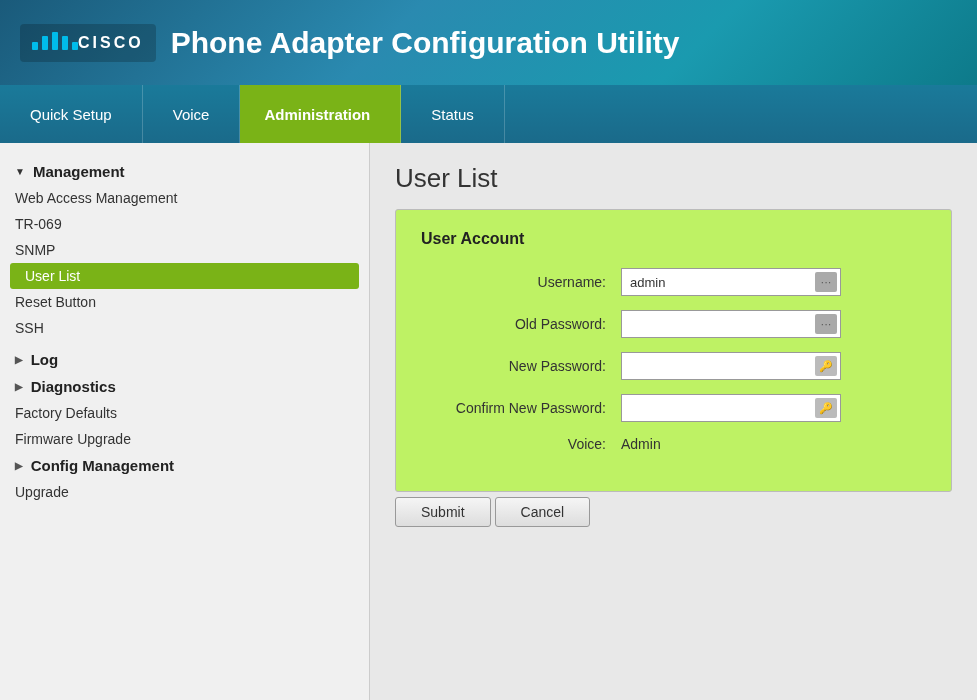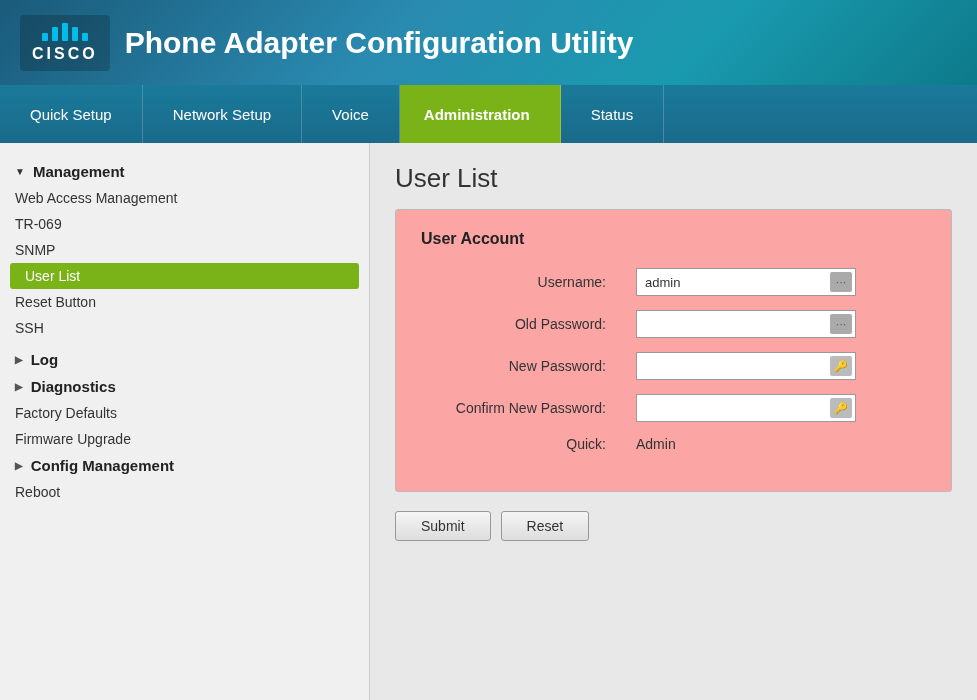--- a/index.html
+++ b/index.html
@@ -99,37 +99,36 @@
     }
     .page-title {
       font-size: 26px;
       font-weight: normal;
       color: #333;
       margin-bottom: 15px;
     }
 
     
     .form-card {
-      background: #fca5a5;
+      background: #bef264;
       border: 1px solid #bbb;
       border-radius: 3px;
       padding: 20px 25px 25px;
       margin-bottom: 4px;
     }
     .form-card-title {
       font-size: 16px;
       font-weight: bold;
       color: #222;
       margin-bottom: 20px;
     }
     .form-row {
       display: flex;
       align-items: center;
       margin-bottom: 14px;
-      gap: 15px;
     }
     .form-label {
       width: 200px;
       text-align: right;
       padding-right: 15px;
       color: #333;
       font-size: 14px;
     }
     .form-input-wrapper {
       position: relative;
@@ -159,40 +158,40 @@
       color: #555;
     }
     .form-value {
       color: #333;
       font-size: 14px;
     }
 
     
     .button-row {
       display: flex;
-      gap: 10px;
-      margin-top: 19px;
+      gap: 4px;
+      margin-top: 5px;
     }
     .btn {
       padding: 6px 25px;
       font-size: 14px;
       cursor: pointer;
       border: 1px solid #999;
       border-radius: 3px;
       background: linear-gradient(to bottom, #f5f5f5, #ddd);
       color: #333;
     }
 
     
     .cisco-logo-box {
       background: rgba(0,0,0,0.2);
       border-radius: 4px;
       padding: 8px 12px;
       display: flex;
-      flex-direction: column;
+      flex-direction: row;
       align-items: center;
     }
     .cisco-bars {
       display: flex;
       gap: 4px;
       align-items: flex-end;
       margin-bottom: 4px;
     }
     .cisco-bar {
       width: 6px;
@@ -218,21 +217,20 @@
       <div class="cisco-bar" style="height:14px;"></div>
       <div class="cisco-bar" style="height:8px;"></div>
     </div>
     <div class="cisco-label">CISCO</div>
   </div>
   <div class="header-title">Phone Adapter Configuration Utility</div>
 </div>
 
 <div class="nav-bar">
   <div class="nav-tab">Quick Setup</div>
-  <div class="nav-tab">Network Setup</div>
   <div class="nav-tab">Voice</div>
   <div class="nav-tab active">Administration</div>
   <div class="nav-tab">Status</div>
 </div>
 
 <div class="main-content">
 
   <div class="sidebar">
 
     <div class="sidebar-section">
@@ -277,21 +275,21 @@
     <div class="sidebar-item child">
       <span>Firmware Upgrade</span>
     </div>
 
     <div class="sidebar-item parent">
       <span class="sidebar-arrow">▶</span>
       <span>Config Management</span>
     </div>
 
     <div class="sidebar-item child">
-      <span>Reboot</span>
+      <span>Upgrade</span>
     </div>
 
   </div>
 
   <div class="content-panel">
     <div class="page-title">User List</div>
 
     <div class="form-card">
       <div class="form-card-title">User Account</div>
 
@@ -321,24 +319,24 @@
 
       <div class="form-row">
         <div class="form-label">Confirm New Password:</div>
         <div class="form-input-wrapper">
           <input type="password" class="form-input" value="" style="">
           <div class="input-icon" style="background:#bbb;">🔑</div>
         </div>
       </div>
 
       <div class="form-row">
-        <div class="form-label">Quick:</div>
+        <div class="form-label">Voice:</div>
         <div class="form-value">Admin</div>
       </div>
     </div>
 
     <div class="button-row">
       <button class="btn">Submit</button>
-      <button class="btn">Reset</button>
+      <button class="btn">Cancel</button>
     </div>
   </div>
 
 </div>
 
 </body></html>

